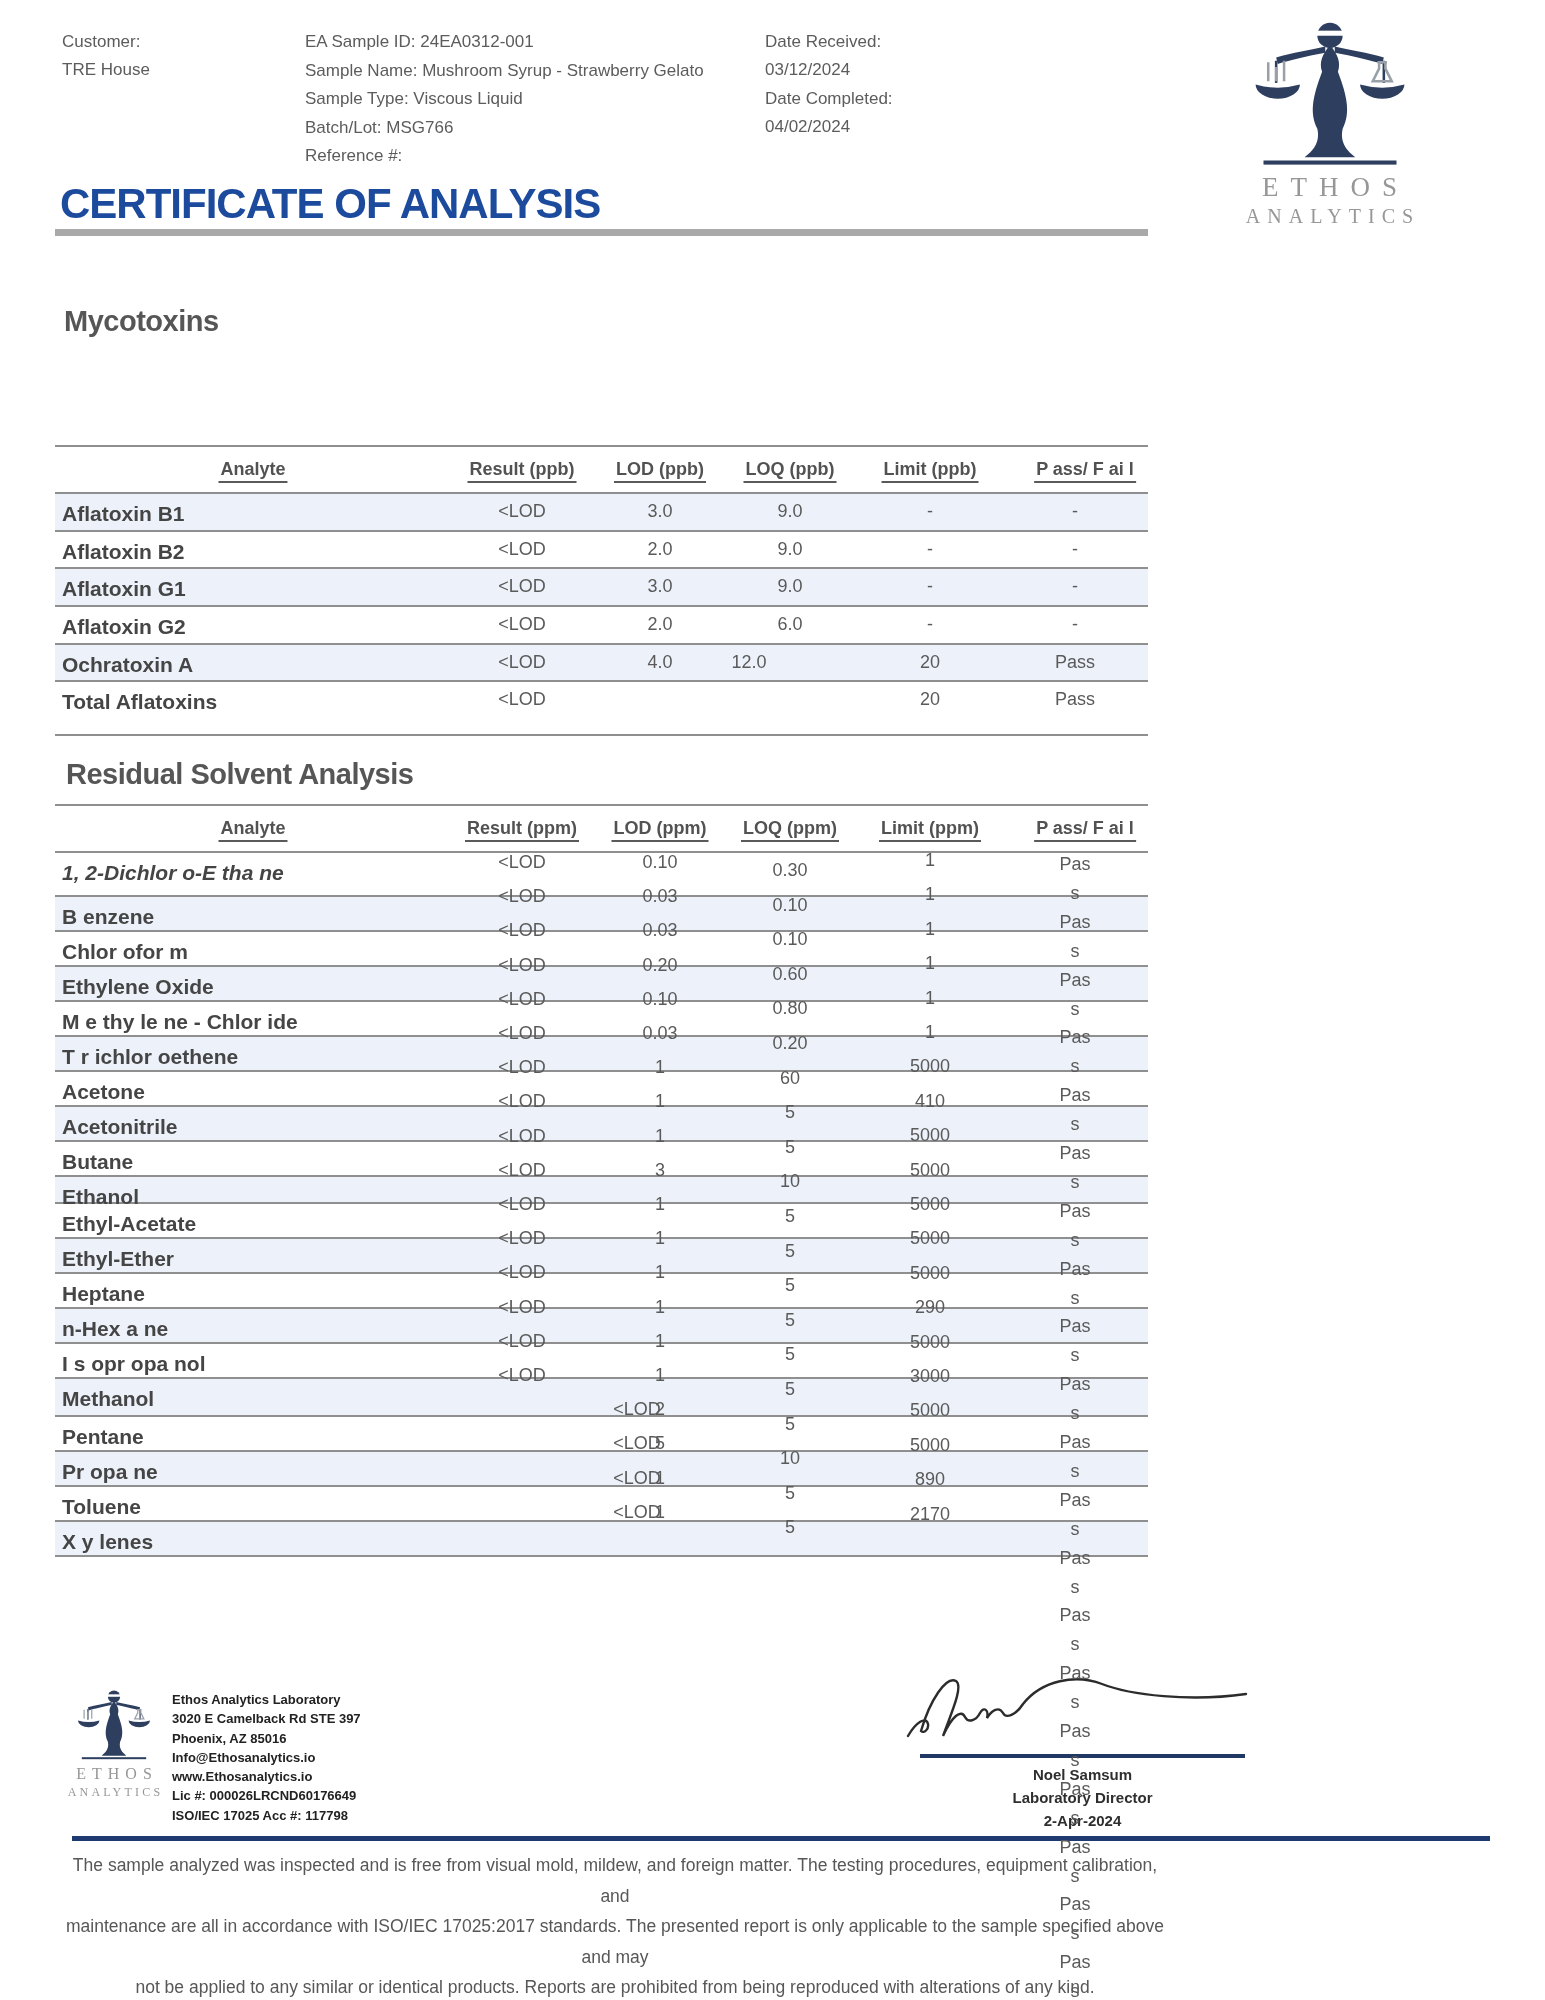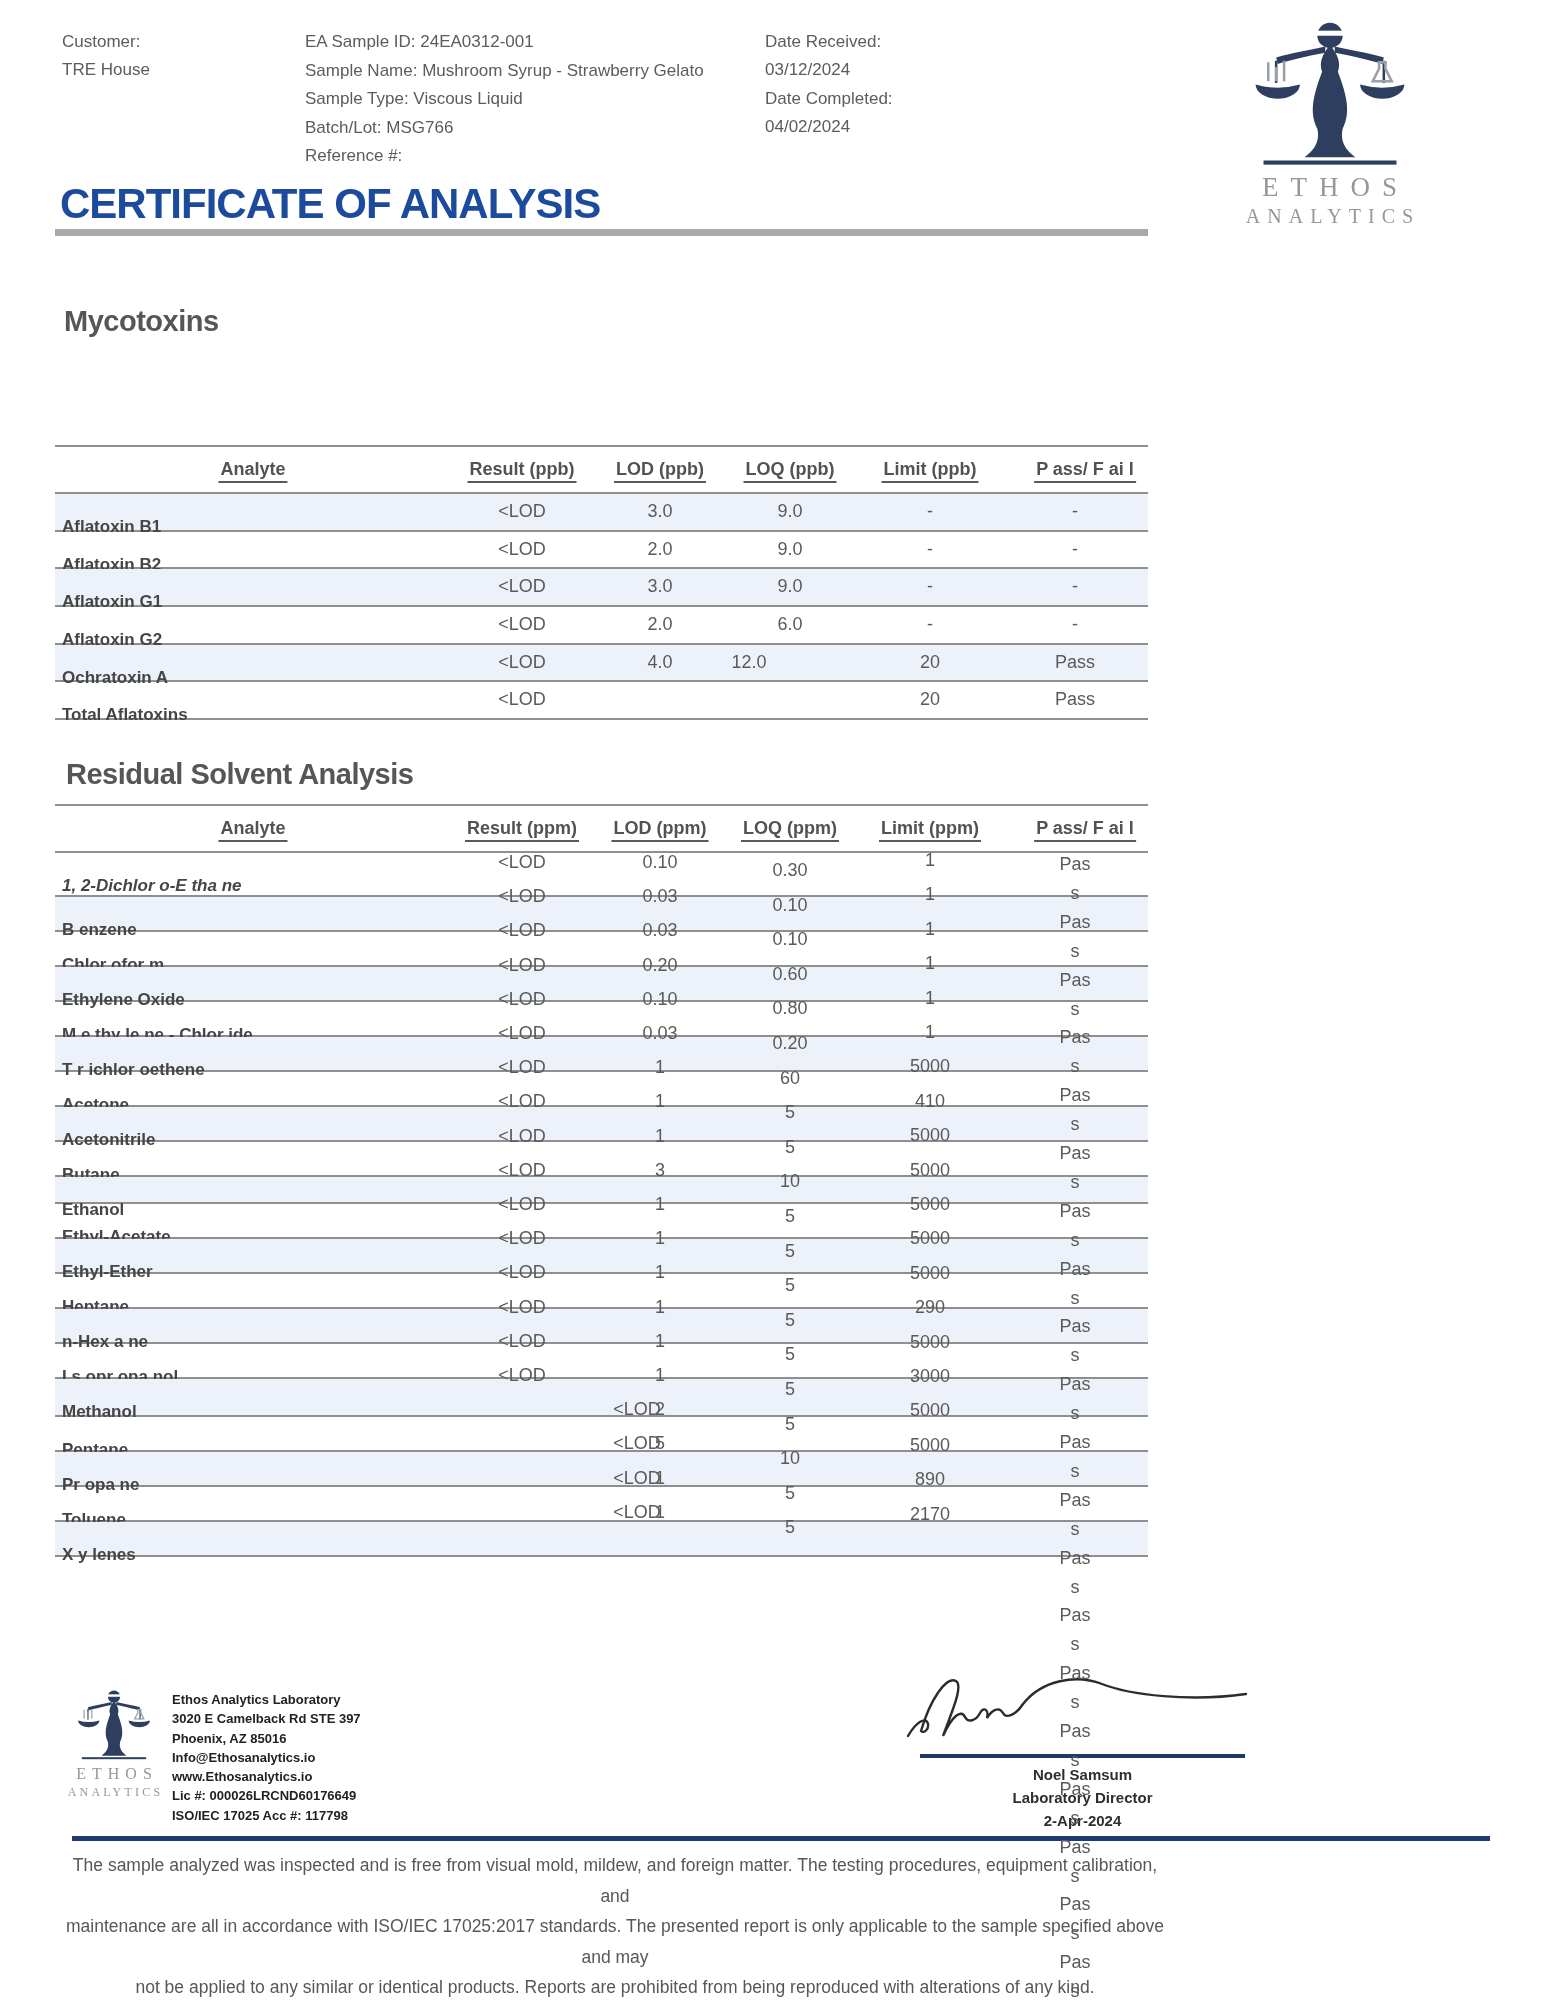--- a/index.html
+++ b/index.html
@@ -22,21 +22,21 @@
   .coa-table{position:absolute;left:55px;width:1093px;border-top:2px solid #8f8f8f;}
   .t-headrow{position:relative;height:45px;border-bottom:2px solid #8f8f8f;}
   .t-head{
     position:absolute;transform:translateX(-50%);white-space:nowrap;
     font-size:18px;font-weight:bold;color:#525252;
     border-bottom:2px solid #5a5a5a;padding:0 2px 1px 2px;top:12px;
   }
   .t-row{position:relative;border-bottom:2px solid #8f8f8f;box-sizing:border-box;}
   .t-row.striped{background:#edf2fa;}
   .t-analyte{
-    position:absolute;left:7px;top:23px;font-size:17px;font-weight:bold;color:#454545;white-space:nowrap;
+    position:absolute;left:7px;top:8px;font-size:21px;font-weight:bold;color:#454545;white-space:nowrap;
   }
   .t-val{
     position:absolute;transform:translateX(-50%);white-space:nowrap;
     font-size:18px;color:#5a5a5a;z-index:3;
   }
   
   .foot-line{font-size:13px;line-height:19.3px;font-weight:bold;color:#222222;white-space:nowrap;}
   .sig-block{text-align:center;font-size:15px;font-weight:bold;color:#2e2e2e;}
   .navy-bar{background:#1f3a70;}
   .disclaimer-line{font-size:17.5px;line-height:30.5px;color:#575757;text-align:center;}
@@ -131,21 +131,21 @@
         <div class="t-val" style="left: 1020px; top: 7px;">-</div>
       </div>
       <div class="t-row striped" style="height: 37.7px;">
         <div class="t-analyte">Ochratoxin A</div>
         <div class="t-val" style="left: 467px; top: 7px;">&lt;LOD</div>
         <div class="t-val" style="left: 605px; top: 7px;">4.0</div>
         <div class="t-val" style="left: 694px; top: 7px;">12.0</div>
         <div class="t-val" style="left: 875px; top: 7px;">20</div>
         <div class="t-val" style="left: 1020px; top: 7px;">Pass</div>
       </div>
-      <div class="t-row" style="height: 38px;">
+      <div class="t-row" style="height: 54px;">
         <div class="t-analyte">Total Aflatoxins</div>
         <div class="t-val" style="left: 467px; top: 7px;">&lt;LOD</div>
         <div class="t-val" style="left: 875px; top: 7px;">20</div>
         <div class="t-val" style="left: 1020px; top: 7px;">Pass</div>
       </div>
     </div>
 
   <div class="abs section-heading" style="left:66px;top:758px;">Residual Solvent Analysis</div>
   <div class="coa-table" id="solvent-table" style="top:804px;">
       <div class="t-headrow">

